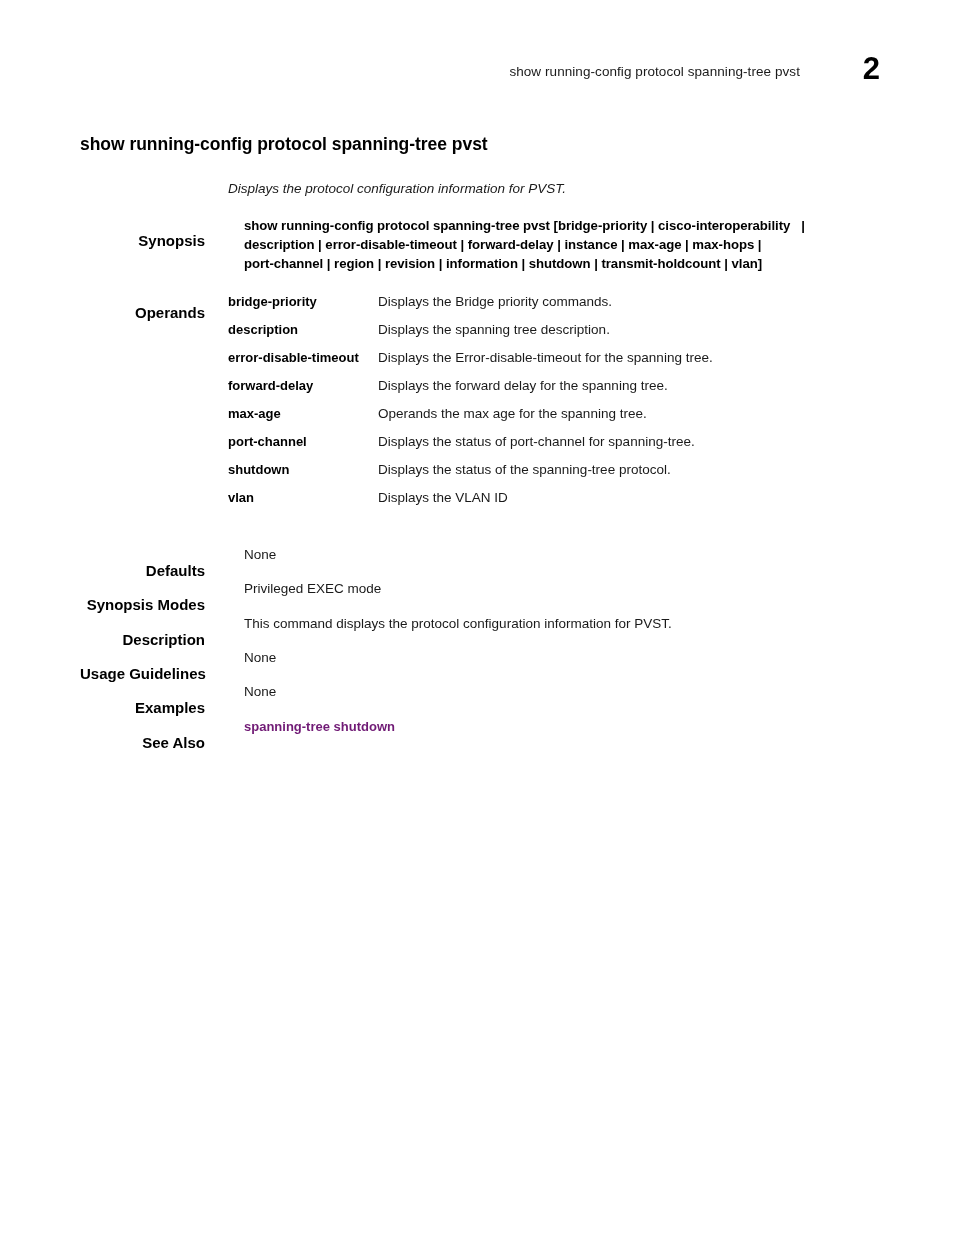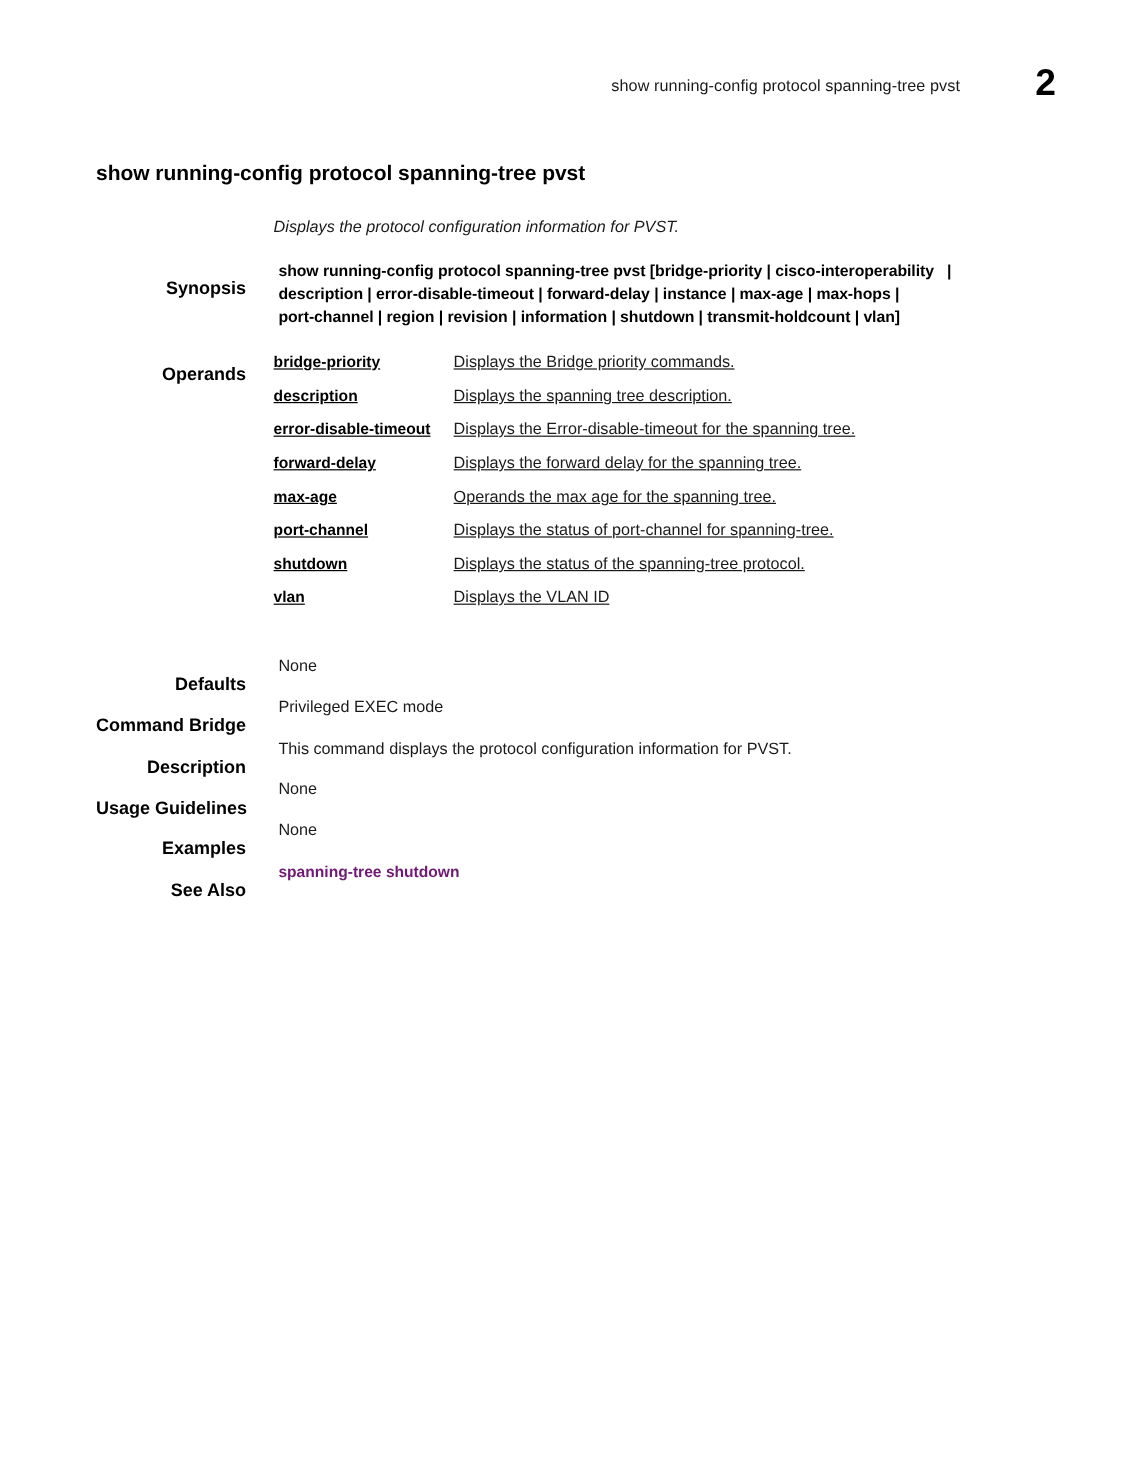--- a/index.html
+++ b/index.html
@@ -88,21 +88,21 @@
     text-align: right;
     font-size: 15px;
     font-weight: bold;
     line-height: 18px;
     color: #000000;
     white-space: nowrap;
     margin-top: 16px;
   }
   .section-body {
     position: absolute;
-    left: 152px;
+    left: 164px;
     right: 0;
     font-size: 13.5px;
     line-height: 18px;
     color: #1a1a1a;
   }
   .section-body.bold {
     font-weight: bold;
     color: #701a75;
     font-size: 13px;
   }
@@ -123,21 +123,20 @@
   
   .operands-table {
     position: absolute;
     left: 148px;
     right: 0;
     border-collapse: collapse;
   }
   .operands-table td {
     padding: 0;
     vertical-align: top;
-    text-decoration: underline;
   }
   .operand-term {
     font-size: 13px;
     font-weight: bold;
     color: #000000;
     line-height: 28px;
     height: 28px;
     white-space: nowrap;
     padding-right: 12px !important;
   }
@@ -218,21 +217,21 @@
         </tbody>
     </table>
   </div>
 
   <div class="section" style="top: 546px;">
     <div class="section-label">Defaults</div>
     <div class="section-body">None</div>
   </div>
 
   <div class="section" style="top: 580px;">
-    <div class="section-label">Command Bridge</div>
+    <div class="section-label">Synopsis Modes</div>
     <div class="section-body">Privileged EXEC mode</div>
   </div>
 
   <div class="section" style="top: 615px;">
     <div class="section-label">Description</div>
     <div class="section-body">This command displays the protocol configuration information for PVST.</div>
   </div>
 
   <div class="section" style="top: 649px;">
     <div class="section-label">Usage Guidelines</div>

